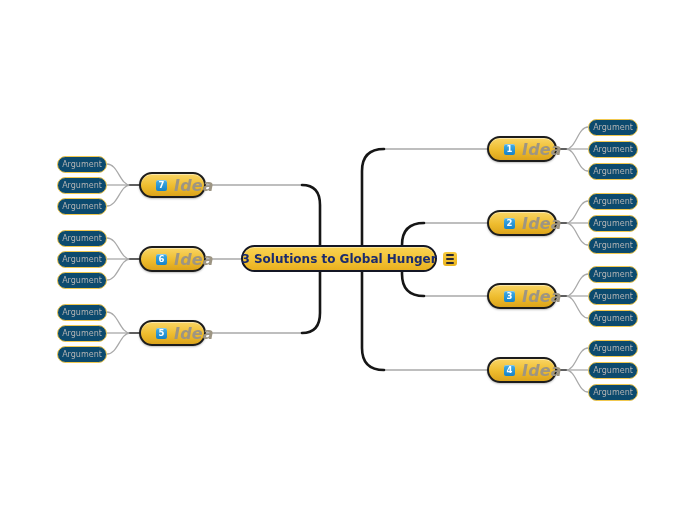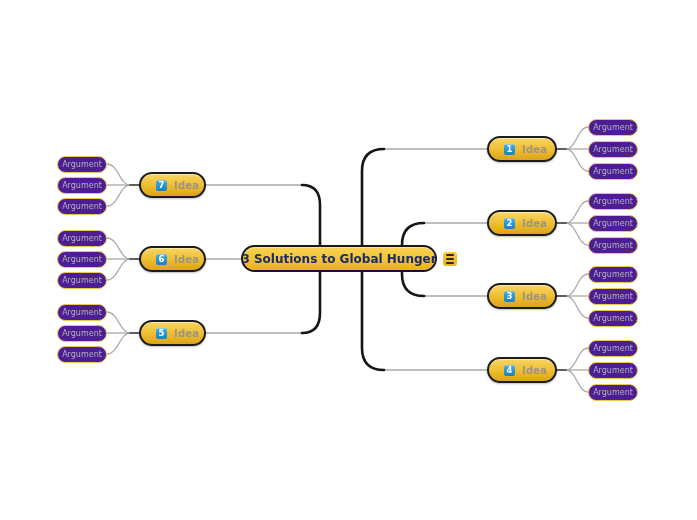--- a/index.html
+++ b/index.html
@@ -24,26 +24,26 @@
   }
   .badge{
     width:11px;height:11px;flex:0 0 11px;
     border-radius:2px;
     background:linear-gradient(180deg,#44ade4 0%,#1582c8 100%);
     color:#ffffff;font-size:8.5px;font-weight:bold;
     display:flex;align-items:center;justify-content:center;
     box-shadow:inset 0 1px 0 rgba(255,255,255,.35);
   }
   .idea-label{
-    color:#9d9583;font-weight:bold;font-size:10px;letter-spacing:.2px;
+    color:#9d9583;font-weight:bold;font-size:16px;letter-spacing:.2px;font-style:italic;
   }
 
   .arg-pill{
     display:flex;align-items:center;justify-content:center;
-    border:1.5px solid #f1c84e;border-radius:9px;background:#4c1d95;
+    border:1.5px solid #f1c84e;border-radius:9px;background:#0c4a6e;
     color:#b4b4b4;font-size:8px;white-space:nowrap;
   }
 
   .root-pill{
     display:flex;align-items:center;justify-content:center;
     border:2.5px solid #141725;border-radius:14px;
     background:linear-gradient(180deg,#f9d252 0%,#f3c335 55%,#e9b01f 100%);
     box-shadow:inset 0 1px 0 rgba(255,255,255,.4);
     color:#1b2b6d;font-weight:bold;font-size:12px;white-space:nowrap;
   }

